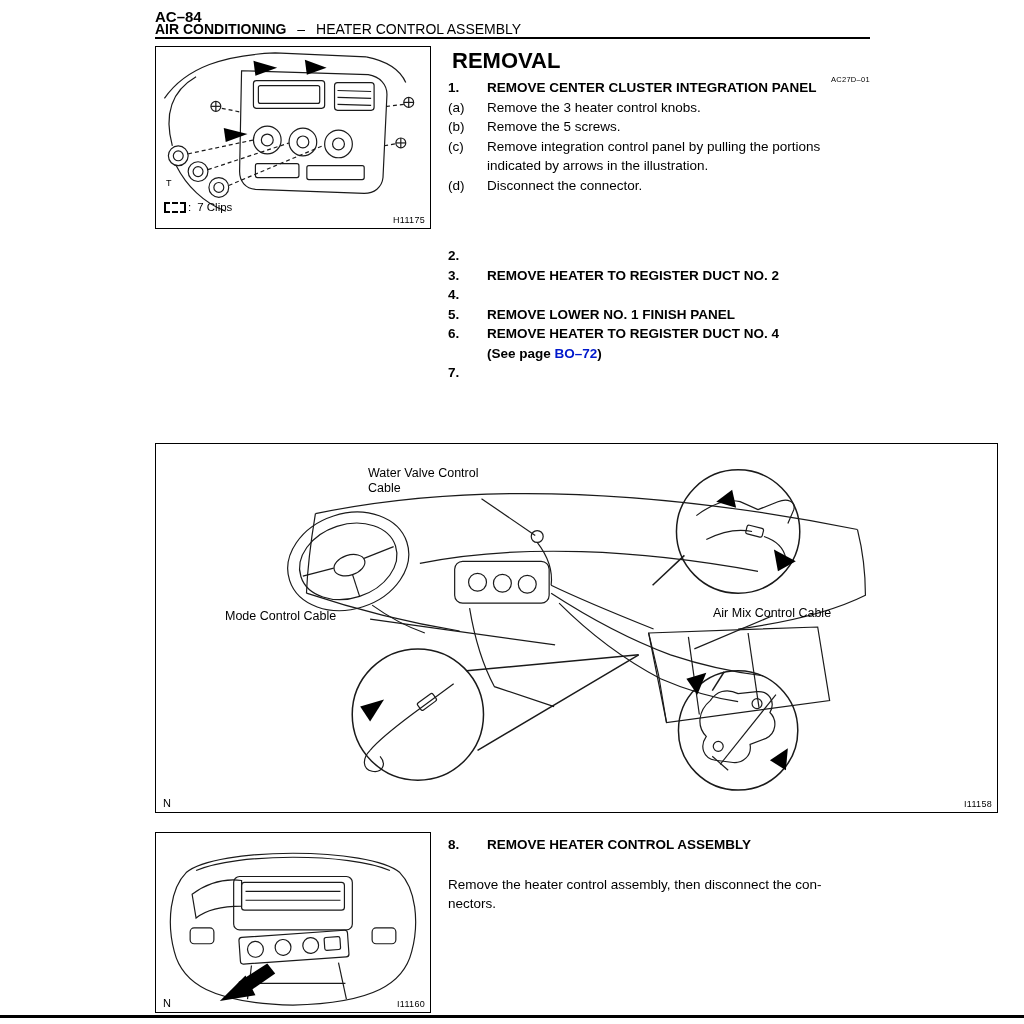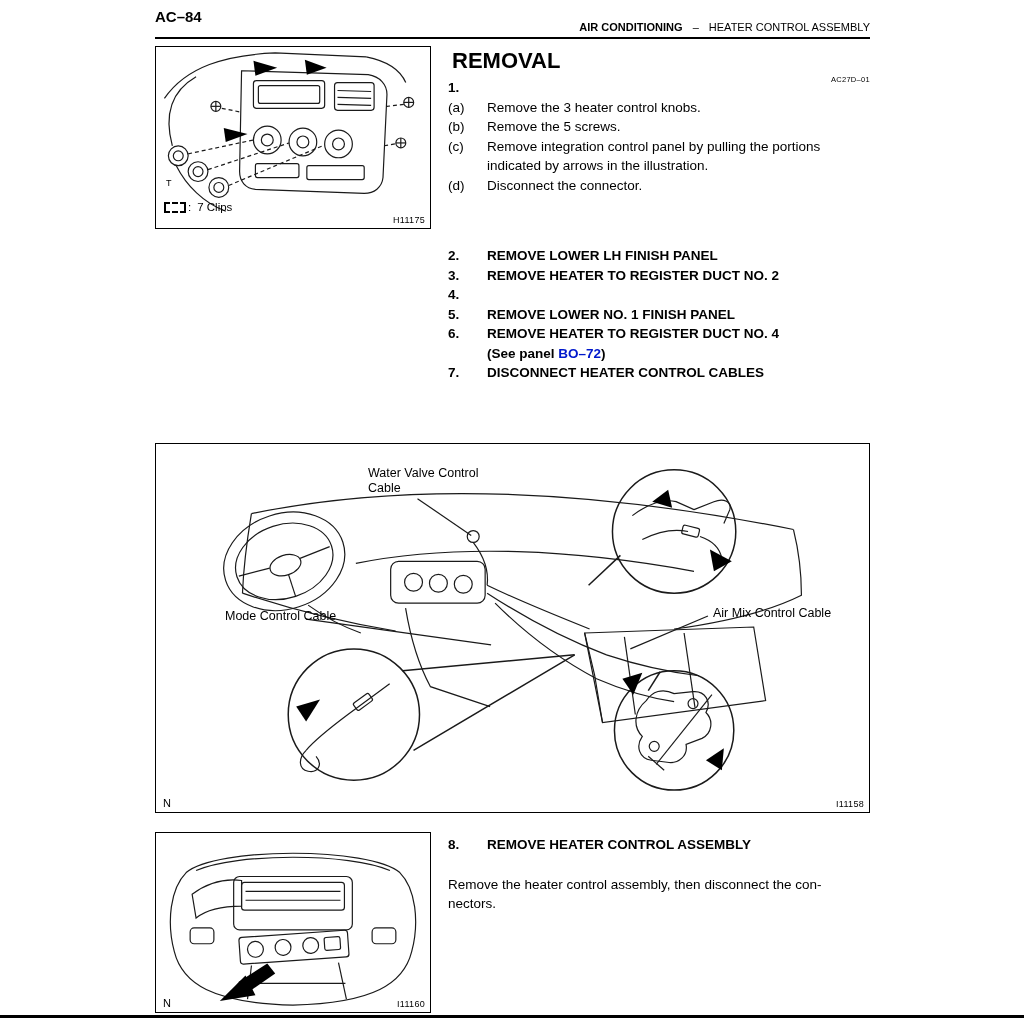--- a/index.html
+++ b/index.html
@@ -21,21 +21,21 @@
   .fig-label { position:absolute; font-size:12.5px; line-height:15px; white-space:pre-line; }
   .clips-row { position:absolute; left:8px; top:154px; display:flex; align-items:center; font-size:11.5px; }
   .clip-icon { display:inline-block; width:22px; height:11px; border:2px dashed #000; margin-right:2px; }
   .rule { background:#000; }
 </style>
 </head>
 <body>
 
 <div class="abs b" style="left:155px; top:8px; font-size:15px;">AC–84</div>
 
-<div class="abs" style="left:155px; top:21px; width:715px; text-align:right; font-size:11px;">
+<div class="abs" style="left:155px; top:21px; width:715px; text-align:left; font-size:14px;">
   <span class="b">AIR CONDITIONING</span>
   <span style="margin:0 7px;">–</span>
   <span>HEATER CONTROL ASSEMBLY</span>
 </div>
 
 <div class="abs rule" style="left:155px; top:37px; width:715px; height:2px;"></div>
 
 <div class="abs" style="left:670px; top:42px; width:200px; text-align:right; font-size:7.5px; letter-spacing:0.3px;margin-top:33px;">AC27D–01</div>
 
 <div class="fig" style="left:155px; top:46px; width:276px; height:183px;">
@@ -112,20 +112,21 @@
       <span style="margin-left:6px;">7 Clips</span>
   </div>
   <div class="fig-id">H11175</div>
 </div>
 
 <div class="abs b" style="left:452px; top:48px; font-size:22px;">REMOVAL</div>
 
 <div class="abs steps-block" style="left:448px; top:78px;">
   <div class="step-row">
     <span class="num b">1.</span>
+    <span class="b">REMOVE CENTER CLUSTER INTEGRATION PANEL</span>
   </div>
   <div class="step-row">
     <span class="num">(a)</span>
     <span>Remove the 3 heater control knobs.</span>
   </div>
   <div class="step-row">
     <span class="num">(b)</span>
     <span>Remove the 5 screws.</span>
   </div>
   <div class="step-row">
@@ -134,48 +135,46 @@
   </div>
   <div class="step-row">
     <span class="num">(d)</span>
     <span>Disconnect the connector.</span>
   </div>
 </div>
 
 <div class="abs steps-block" style="left:448px; top:246px;">
   <div class="step-row">
     <span class="num b">2.</span>
-    <span class="b">REMOVE LOWER LH FINISH PANEL</span>
   </div>
   <div class="step-row">
     <span class="num b">3.</span>
     <span class="b">REMOVE HEATER TO REGISTER DUCT NO. 2</span>
   </div>
   <div class="step-row">
     <span class="num b">4.</span>
   </div>
   <div class="step-row">
     <span class="num b">5.</span>
     <span class="b">REMOVE LOWER NO. 1 FINISH PANEL</span>
   </div>
   <div class="step-row">
     <span class="num b">6.</span>
     <span class="b">REMOVE HEATER TO REGISTER DUCT NO. 4</span>
   </div>
   <div class="step-row">
     <span class="num"></span>
-    <span class="b"><span>(See panel </span><a href="#" class="link b">BO–72</a><span>)</span></span>
+    <span class="b"><span>(See page </span><a href="#" class="link b">BO–72</a><span>)</span></span>
   </div>
   <div class="step-row">
     <span class="num b">7.</span>
-    <span class="b">DISCONNECT HEATER CONTROL CABLES</span>
-  </div>
-</div>
-
-<div class="fig" style="left:155px; top:443px; width:715px; height:370px;">
+  </div>
+</div>
+
+<div class="fig" style="left:155px; top:443px; width:843px; height:370px;">
   <svg viewBox="0 0 715 370">
     <g stroke="#1a1a1a" fill="none" stroke-width="1.2">
 
       <g transform="rotate(-18 128 118)">
         <ellipse cx="128" cy="118" rx="62" ry="48"></ellipse>
         <ellipse cx="128" cy="118" rx="50" ry="37"></ellipse>
         <ellipse cx="128" cy="122" rx="16" ry="10"></ellipse>
         <line x1="80" y1="118" x2="112" y2="120"></line>
         <line x1="176" y1="118" x2="144" y2="120"></line>
         <line x1="128" y1="155" x2="128" y2="132"></line>

